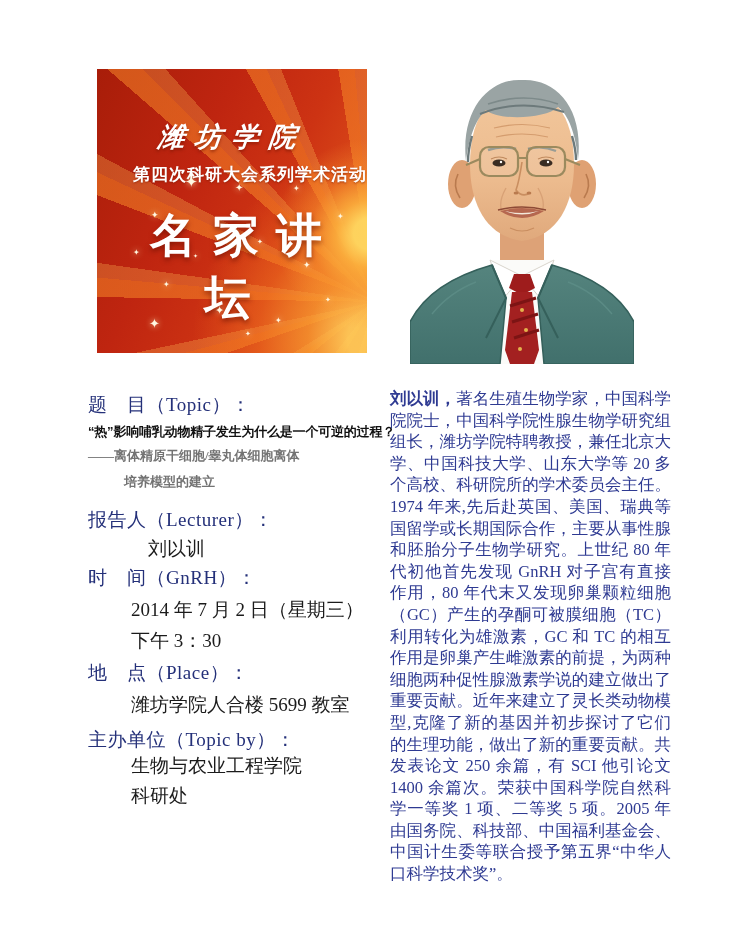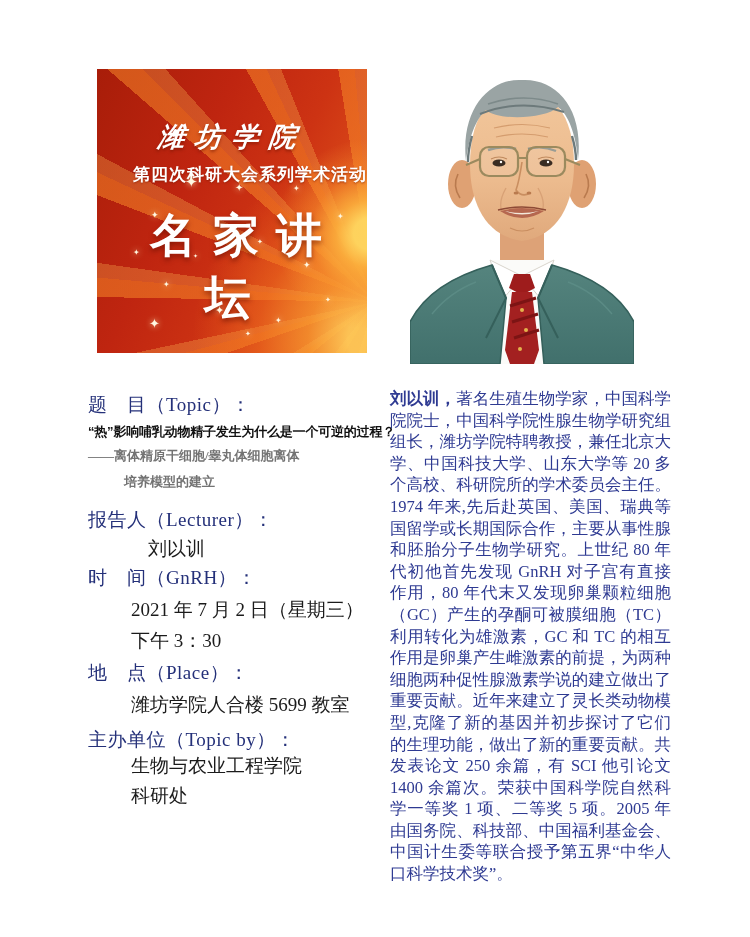--- a/index.html
+++ b/index.html
@@ -188,21 +188,21 @@
     <path d="M22,252 q18,-22 44,-32 M202,252 q-18,-22 -44,-32" stroke="#5b8b85" stroke-width="1.4" fill="none"></path>
   </svg>
 
   <div class="detail topic1 d-topic-line1">“热”影响哺乳动物精子发生为什么是一个可逆的过程？</div>
   <div class="detail lbl d-topic-label">题　目（Topic）：</div>
   <div class="detail topic2 d-topic-line2">——离体精原干细胞/睾丸体细胞离体</div>
   <div class="detail lbl d-lect-label">报告人（Lecturer）：</div>
   <div class="detail topic2 d-topic-line3">培养模型的建立</div>
   <div class="detail val d-lect-value">刘以训</div>
   <div class="detail lbl d-time-label">时　间（GnRH）：</div>
-  <div class="detail val d-time-value1">2021 年 7 月 2 日（星期三）</div>
+  <div class="detail val d-time-value1">2014 年 7 月 2 日（星期三）</div>
   <div class="detail val d-time-value2">下午 3：30</div>
   <div class="detail lbl d-place-label">地　点（Place）：</div>
   <div class="detail val d-place-value">潍坊学院人合楼 5699 教室</div>
   <div class="detail lbl d-host-label">主办单位（Topic by）：</div>
   <div class="detail val d-host-value1">生物与农业工程学院</div>
   <div class="detail val d-host-value2">科研处</div>
 
   <p class="bio"><b>刘以训，</b><span>著名生殖生物学家，中国科学院院士，中国科学院性腺生物学研究组组长，潍坊学院特聘教授，兼任北京大学、中国科技大学、山东大学等 20 多个高校、科研院所的学术委员会主任。1974 年来,先后赴英国、美国、瑞典等国留学或长期国际合作，主要从事性腺和胚胎分子生物学研究。上世纪 80 年代初他首先发现 GnRH 对子宫有直接作用，80 年代末又发现卵巢颗粒细胞（GC）产生的孕酮可被膜细胞（TC）利用转化为雄激素，GC 和 TC 的相互作用是卵巢产生雌激素的前提，为两种细胞两种促性腺激素学说的建立做出了重要贡献。近年来建立了灵长类动物模型,克隆了新的基因并初步探讨了它们的生理功能，做出了新的重要贡献。共发表论文 250 余篇，有 SCI 他引论文 1400 余篇次。荣获中国科学院自然科学一等奖 1 项、二等奖 5 项。2005 年由国务院、科技部、中国福利基金会、中国计生委等联合授予第五界“中华人口科学技术奖”。</span></p>
 
 </div>

